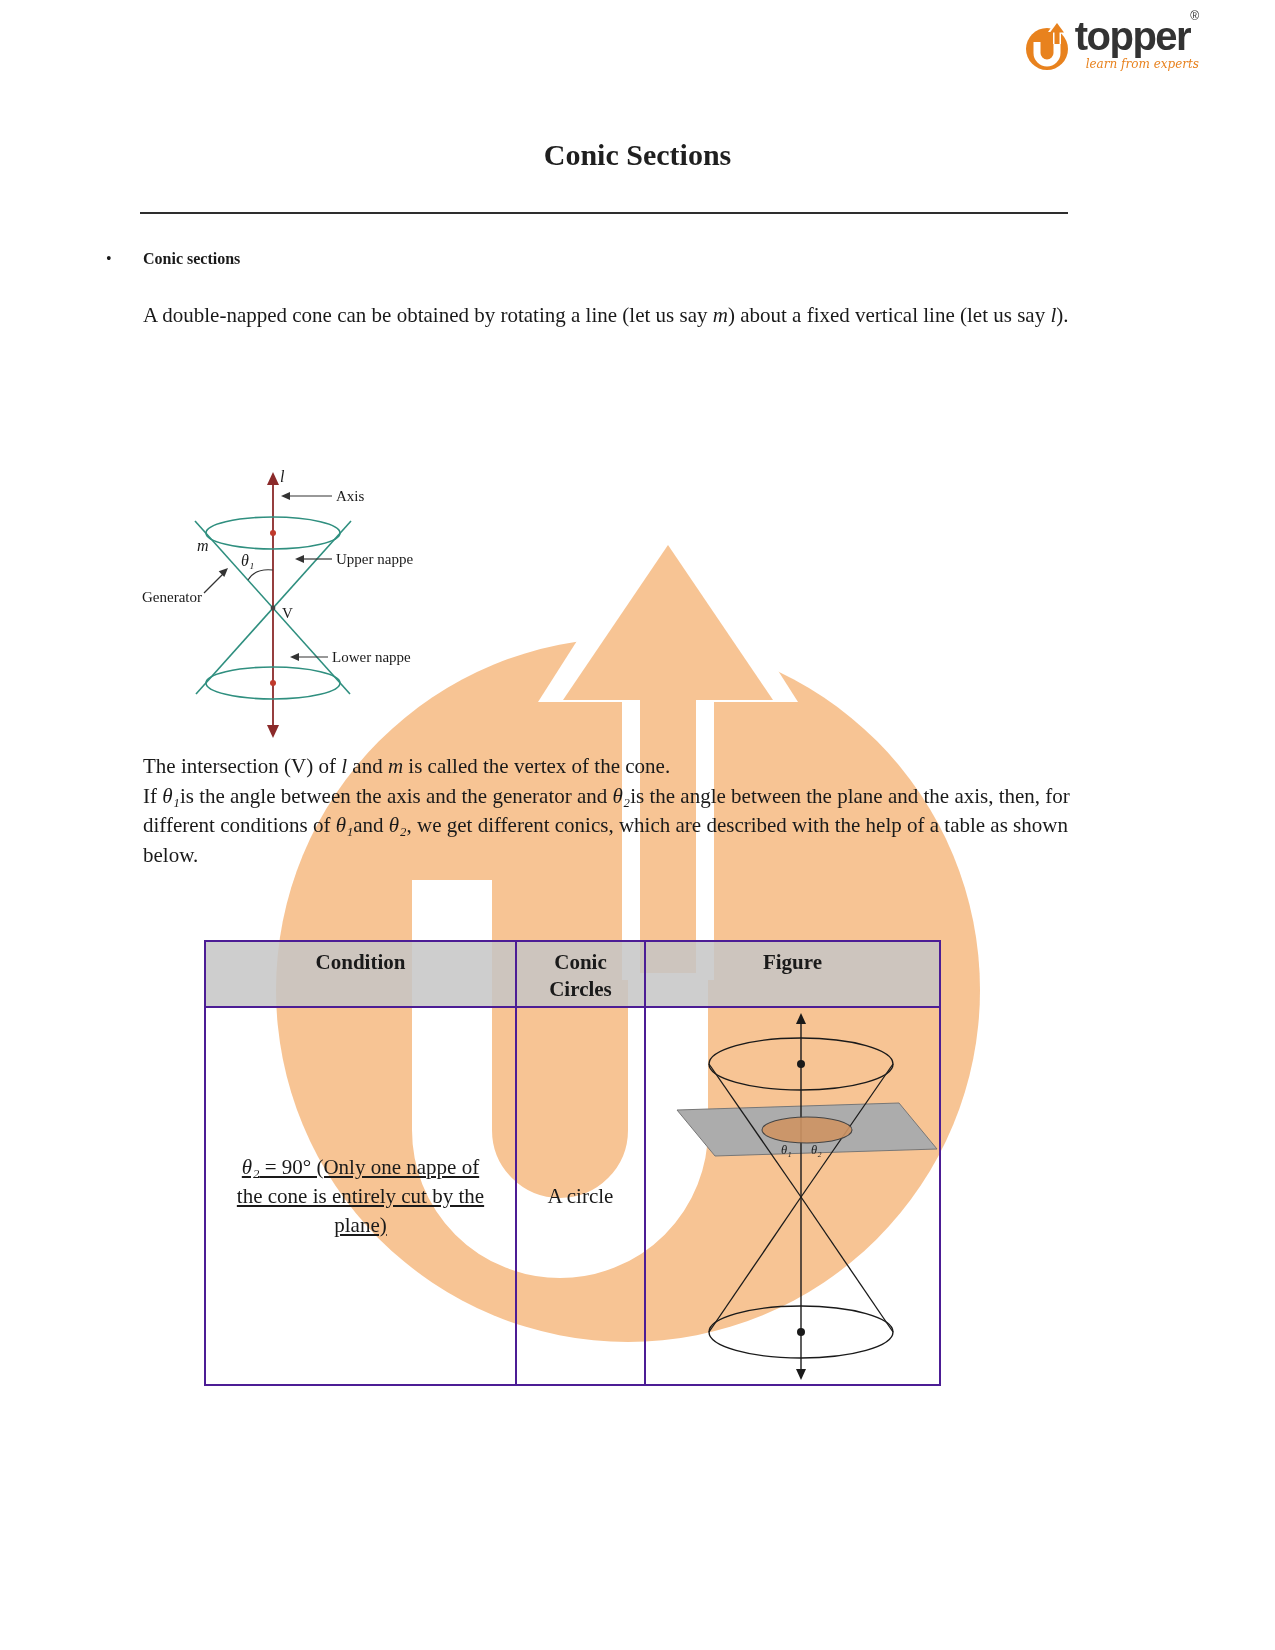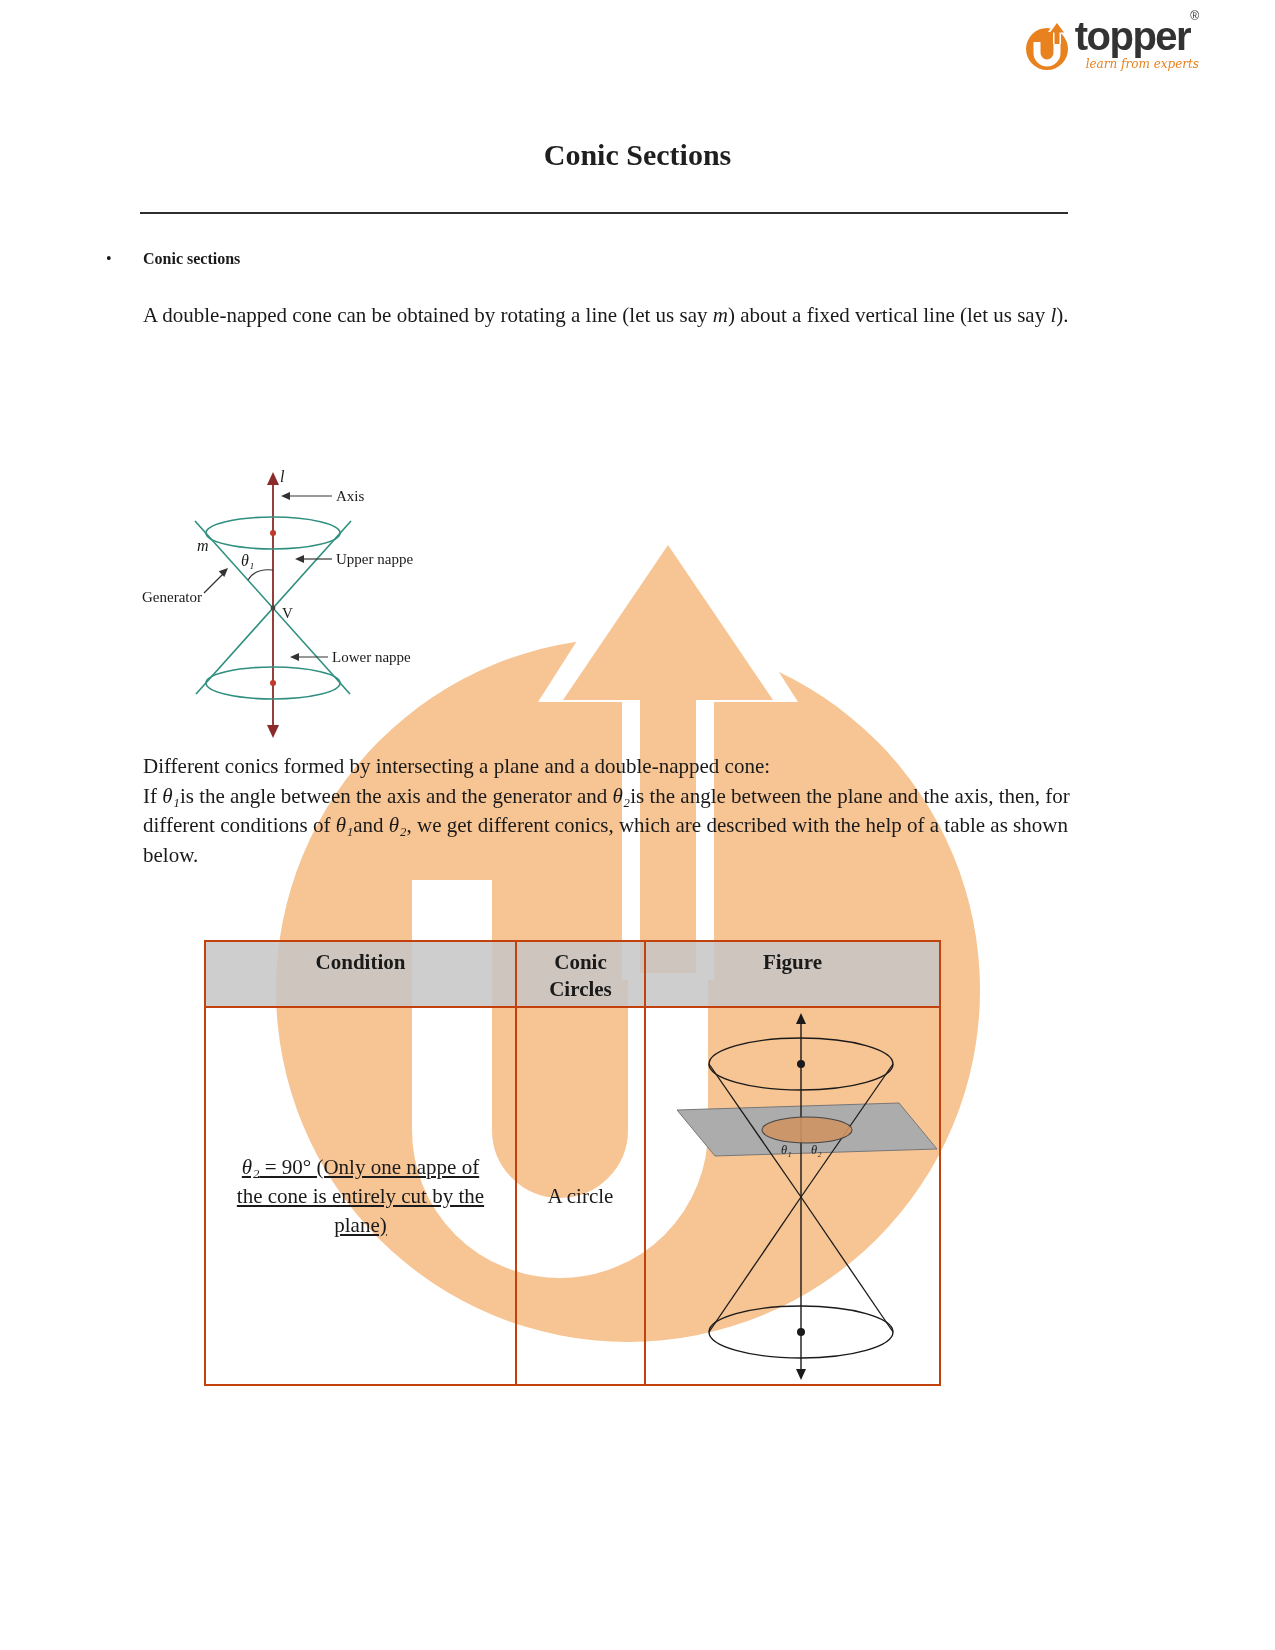--- a/index.html
+++ b/index.html
@@ -28,21 +28,21 @@
   .intro p { margin:0; }
   .body-text { position:absolute; top:752px; left:143px; width:932px; font-size:21px; line-height:29.5px; z-index:1; }
   .body-text p { margin:0; }
   .it { font-style:italic; }
 
   .diagram1 { position:absolute; top:468px; left:140px; z-index:1; }
   .diagram1 text { font-family:"Liberation Serif","DejaVu Serif",serif; font-size:15px; fill:#1a1a1a; }
   .diagram1 text.it-label { font-style:italic; font-size:16px; }
 
   .conics-table { position:absolute; top:940px; left:204px; border-collapse:collapse; z-index:1; font-size:21px; color:#1a1a1a; table-layout:fixed; }
-  .conics-table th, .conics-table td { border:2px solid #c2410c; }
+  .conics-table th, .conics-table td { border:2px solid #4c1d95; }
   .conics-table th { background:rgba(198,198,198,0.85); font-weight:bold; vertical-align:top; text-align:center; padding:7px 4px 3px; line-height:27px; height:57px; }
   .col-cond { width:311px; }
   .col-conic { width:129px; }
   .col-fig { width:295px; }
   .conics-table td { text-align:center; vertical-align:middle; height:378px; }
   td.cond { padding:0 30px; line-height:29px;text-decoration:underline; }
   td.fig { padding:0; }
   .fig-svg { display:block; margin:0 auto; }
   .fig-svg text { font-family:"Liberation Serif","DejaVu Serif",serif; font-size:12.5px; font-style:italic; fill:#1a1a1a; }
 </style>
@@ -120,21 +120,21 @@
       <text x="57" y="83" class="it-label">m</text>
       <text x="101" y="98" class="it-label">θ₁</text>
       <text x="196" y="96">Upper nappe</text>
       <text x="2" y="134">Generator</text>
       <text x="142" y="150">V</text>
       <text x="192" y="194">Lower nappe</text>
     </svg>
   </div>
 
   <div class="body-text">
-    <p><span>Different conics formed by intersecting a plane and a double-napped cone:</span></p>
+    <p><span>The intersection (V) of </span><span class="it">l</span><span> and </span><span class="it">m</span><span> is called the vertex of the cone.</span></p>
     <p><span>If </span><span class="it">θ₁</span><span>is the angle between the axis and the generator and </span><span class="it">θ₂</span><span>is the angle between the plane and the axis, then, for different conditions of </span><span class="it">θ₁</span><span>and </span><span class="it">θ₂</span><span>, we get different conics, which are described with the help of a table as shown below.</span></p>
   </div>
 
   <table class="conics-table">
     <thead>
       <tr>
         <th class="col-cond">Condition</th>
         <th class="col-conic">Conic Circles</th>
         <th class="col-fig">Figure</th>
       </tr>

